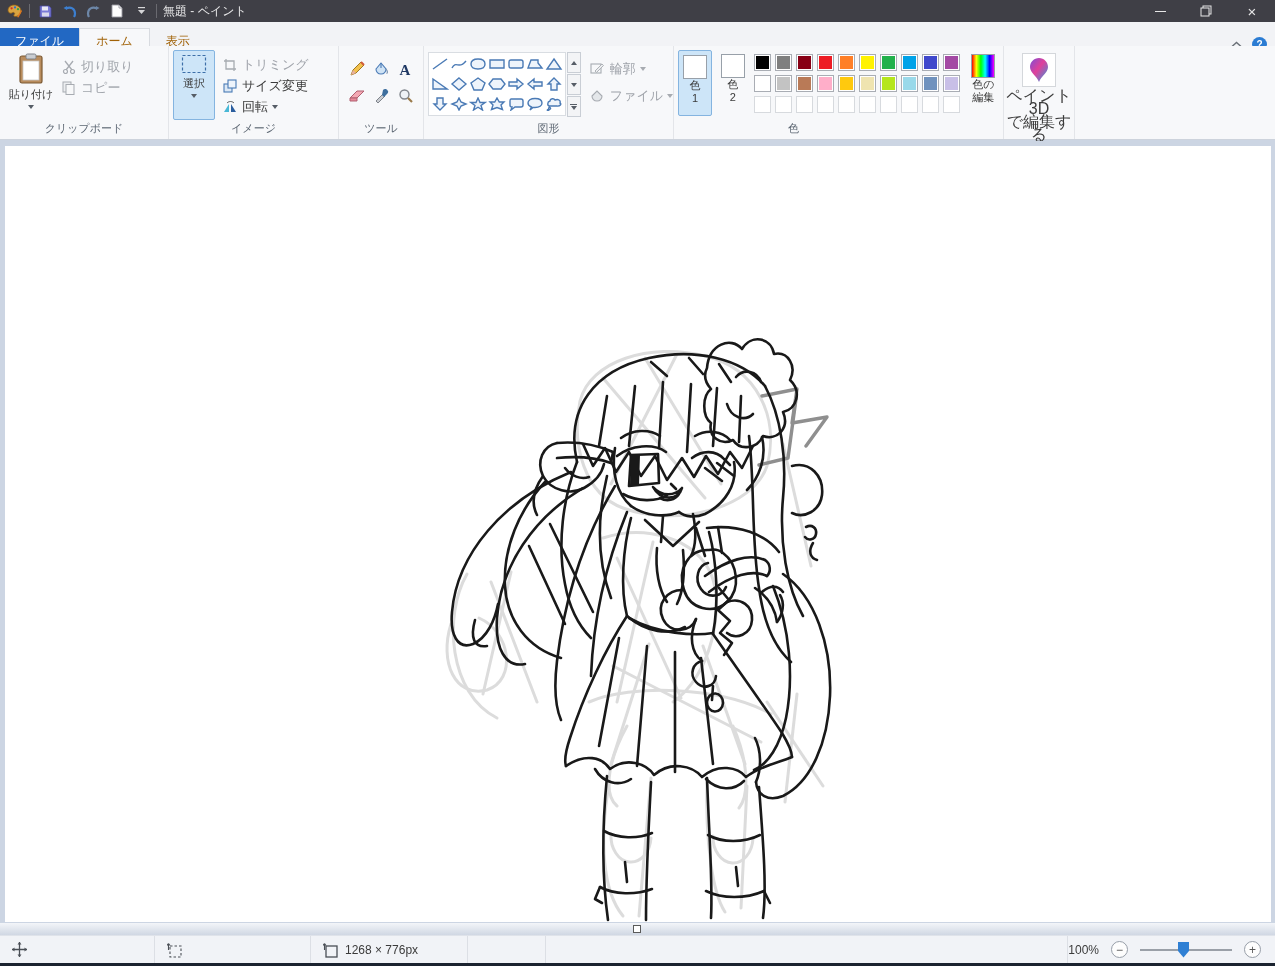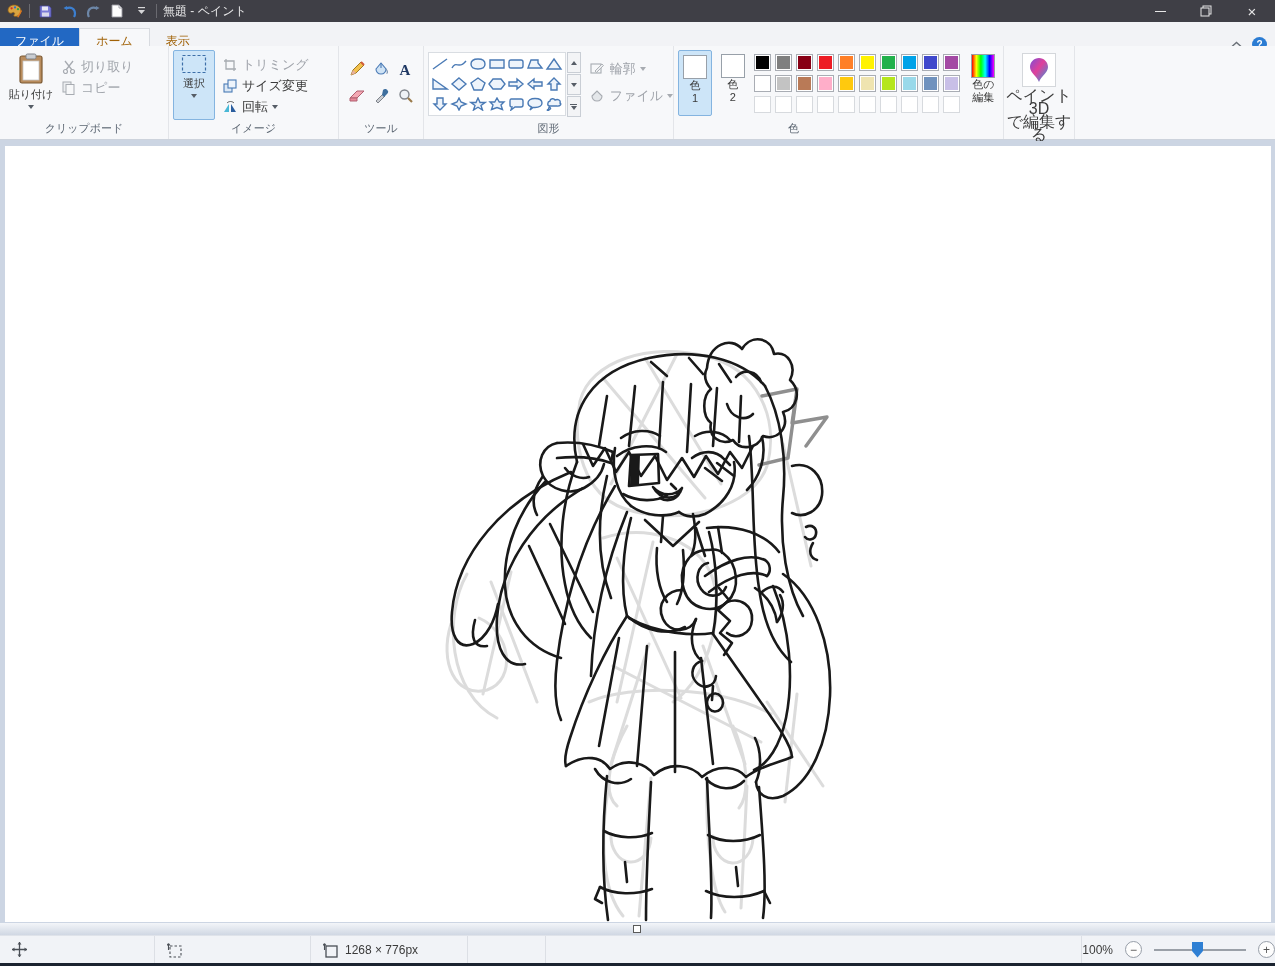--- a/index.html
+++ b/index.html
@@ -84,21 +84,21 @@
   .under{ stroke:#dcdcdc; stroke-width:3; fill:none; stroke-linecap:round; stroke-linejoin:round; }
   .mid  { stroke:#8f8f8f; stroke-width:3.4; fill:none; stroke-linecap:round; stroke-linejoin:round; }
   .fill-ink { fill:#191919; stroke:none; }
   .bottomstrip { position:absolute; left:0; right:0; bottom:0; height:15px; background:linear-gradient(#f3f5f9,#c7d0de); }
   .resize-handle { position:absolute; left:633px; top:784px; width:8px; height:8px; background:#fff; border:1px solid #5a5a5a; }
 
   
   .statusbar { position:absolute; left:0; right:0; bottom:0; height:28px; background:#f1f3f7; border-top:1px solid #dfe3ea; display:flex; align-items:center; font-size:12px; color:#3b3b3b; }
   .sseg { height:100%; display:flex; align-items:center; padding-left:12px; gap:6px; border-right:1px solid #dcdfe5; }
   .s1{width:155px;} .s2{width:156px;} .s3{width:157px;} .s4{width:78px;}
-  .zoomctl { margin-left:auto; display:flex; align-items:center; gap:12px; border-left:1px solid #dcdfe5; height:100%; }
+  .zoomctl { margin-left:auto; display:flex; align-items:center; gap:12px; padding-right:14px; border-left:1px solid #dcdfe5; height:100%; }
   .zoombtn { width:17px; height:17px; border:1px solid #979ea8; border-radius:50%; background:#fdfdfd; display:flex; align-items:center; justify-content:center; font-size:12px; color:#555; line-height:1; }
   .ztrack { position:relative; width:92px; height:2px; background:#9aa0a8; }
   .zthumb { position:absolute; left:38px; top:-7px; width:11px; height:16px; background:#2f80d4; clip-path:polygon(0 0,100% 0,100% 60%,50% 100%,0 60%); }
 </style>
 </head>
 <body>
 
 <div class="app">
 
   <div class="titlebar">

